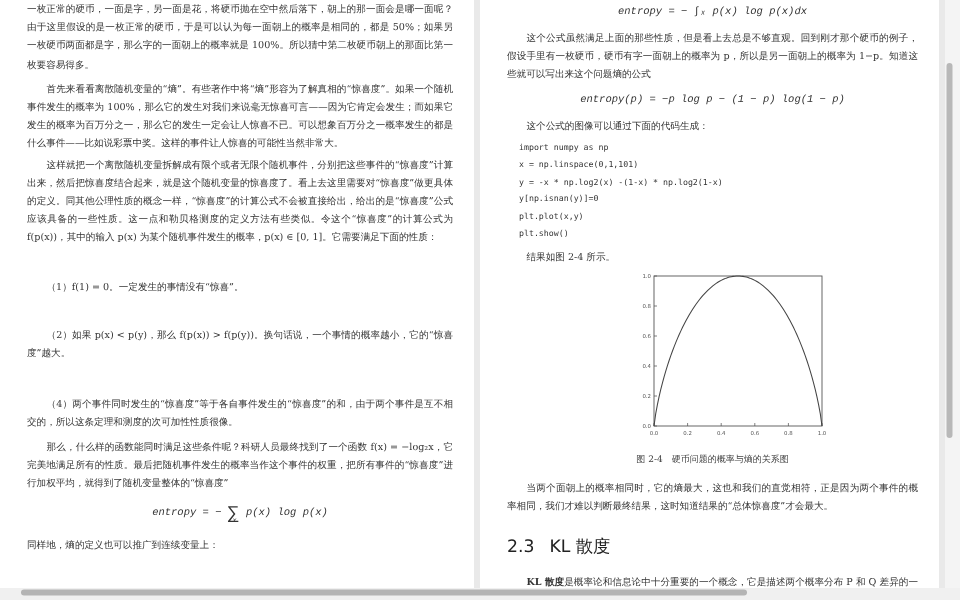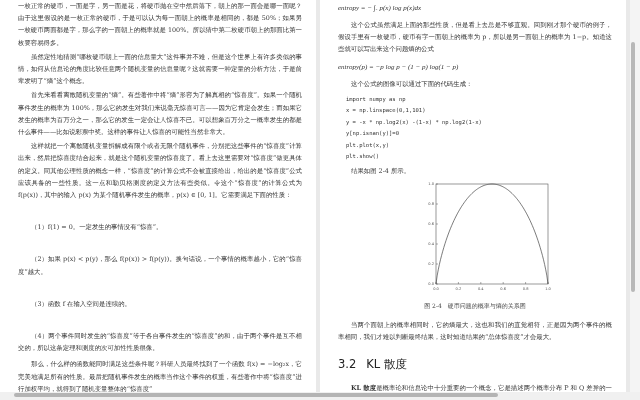--- a/index.html
+++ b/index.html
@@ -18,22 +18,22 @@
     .page.left { left: 0; width: 316px; height: 392px; padding: 0 14px 13px 18px; }
     .page.right { left: 320px; width: 306px; height: 392px; padding: 0 14px 0 18px; }
     p.txt {
       margin: 0; font-size: 6.4px; line-height: 12.2px; text-align: justify;
       color: #333;
     }
     p.ind { text-indent: 13px; }
     p.item { text-indent: 13px; margin-top: 18px; }
     .spacer { height: 2px; }
     .formula {
-      text-align: left; font-size: 7px; font-style: italic; color: #333;
-      margin: 7px 0 7px 0; font-family: Liberation Serif, serif;
+      text-align: center; font-size: 7px; font-style: italic; color: #333;
+      margin: 7px 0 7px 0; font-family: Liberation Mono, monospace;
     }
     .formula .sum { font-style: normal; font-size: 12px; vertical-align: -2px; }
     .formula .sub { font-size: 4.5px; vertical-align: -5px; margin-left: -4px; margin-right: 2px; }
     .code {
       font-family: "DejaVu Sans Mono", monospace; font-size: 5.5px; line-height: 11.5px;
       color: #333; margin: 4px 0 2px 8px; white-space: pre;
     }
     .chart-wrap { position: relative; margin: 3px 0 0 0; height: 118px; }
     .chart-svg { position: absolute; left: 84px; top: 0; }
     .caption { text-align: center; font-size: 6px; color: #444; margin: 4px 0 8px 0; }
@@ -58,36 +58,34 @@
     }
   </style>
 </head>
 <body>
 
 <div class="viewer">
 
   <div class="page left">
     <p class="txt">一枚正常的硬币，一面是字，另一面是花，将硬币抛在空中然后落下，朝上的那一面会是哪一面呢？由于这里假设的是一枚正常的硬币，于是可以认为每一面朝上的概率是相同的，都是 50%；如果另一枚硬币两面都是字，那么字的一面朝上的概率就是 100%。所以猜中第二枚硬币朝上的那面比第一枚要容易得多。</p>
     <div class="spacer"></div>
-    <p class="txt ind">虽然定性地猜测“哪枚硬币朝上一面的信息量大”这件事并不难，但是这个世界上有许多类似的事情，如何从信息论的角度比较任意两个随机变量的信息量呢？这就需要一种定量的分析方法，于是前辈发明了“熵”这个概念。</p>
     <div class="spacer"></div>
     <p class="txt ind">首先来看看离散随机变量的“熵”。有些著作中将“熵”形容为了解真相的“惊喜度”。如果一个随机事件发生的概率为 100%，那么它的发生对我们来说毫无惊喜可言——因为它肯定会发生；而如果它发生的概率为百万分之一，那么它的发生一定会让人惊喜不已。可以想象百万分之一概率发生的都是什么事件——比如说彩票中奖。这样的事件让人惊喜的可能性当然非常大。</p>
     <div class="spacer"></div>
     <p class="txt ind">这样就把一个离散随机变量拆解成有限个或者无限个随机事件，分别把这些事件的“惊喜度”计算出来，然后把惊喜度结合起来，就是这个随机变量的惊喜度了。看上去这里需要对“惊喜度”做更具体的定义。同其他公理性质的概念一样，“惊喜度”的计算公式不会被直接给出，给出的是“惊喜度”公式应该具备的一些性质。这一点和勒贝格测度的定义方法有些类似。令这个“惊喜度”的计算公式为 f(p(x))，其中的输入 p(x) 为某个随机事件发生的概率，p(x) ∈ [0, 1]。它需要满足下面的性质：</p>
     <div class="spacer"></div>
     <p class="txt item">（1）f(1) = 0。一定发生的事情没有“惊喜”。</p>
     <div class="spacer"></div>
     <p class="txt item">（2）如果 p(x) &lt; p(y)，那么 f(p(x)) &gt; f(p(y))。换句话说，一个事情的概率越小，它的“惊喜度”越大。</p>
     <div class="spacer"></div>
-    <p class="txt item">（3）函数 f 在输入空间是连续的。</p>
     <div class="spacer"></div>
     <p class="txt item">（4）两个事件同时发生的“惊喜度”等于各自事件发生的“惊喜度”的和，由于两个事件是互不相交的，所以这条定理和测度的次可加性性质很像。</p>
     <div class="spacer"></div>
     <div class="spacer"></div>
-    <p class="txt ind">那么，什么样的函数能同时满足这些条件呢？科研人员最终找到了一个函数 f(x) = −log₂x，它完美地满足所有的性质。最后把随机事件发生的概率当作这个事件的权重，有些著作中将“惊喜度”进行加权平均，就得到了随机变量整体的“惊喜度”</p>
+    <p class="txt ind">那么，什么样的函数能同时满足这些条件呢？科研人员最终找到了一个函数 f(x) = −log₂x，它完美地满足所有的性质。最后把随机事件发生的概率当作这个事件的权重，把所有事件的“惊喜度”进行加权平均，就得到了随机变量整体的“惊喜度”</p>
     <div class="formula">
       <span>entropy = −</span>
       <span class="sum">∑</span><span class="sub">x</span>
       <span>p(x) log p(x)</span>
     </div>
     <p class="txt">同样地，熵的定义也可以推广到连续变量上：</p>
   </div>
 
   <div class="page right">
     <div class="formula" style="margin-top:4px">entropy = − ∫ₓ p(x) log p(x)dx</div>
@@ -127,21 +125,21 @@
             <text x="12" y="5.2" font-size="3.6" text-anchor="end" fill="#555" font-family="DejaVu Sans, sans-serif">1.0</text>
             <polyline points="14.00,104.00 15.12,95.92 16.24,89.86 17.36,84.56 18.48,79.77 19.60,75.36 20.72,71.26 21.84,67.41 22.96,63.78 24.08,60.35 25.20,57.10 26.32,54.01 27.44,51.06 28.56,48.26 29.68,45.58 30.80,43.02 31.92,40.57 33.04,38.23 34.16,35.99 35.28,33.85 36.40,31.81 37.52,29.85 38.64,27.98 39.76,26.20 40.88,24.50 42.00,22.87 43.12,21.33 44.24,19.85 45.36,18.45 46.48,17.13 47.60,15.87 48.72,14.68 49.84,13.56 50.96,12.51 52.08,11.52 53.20,10.59 54.32,9.73 55.44,8.93 56.56,8.20 57.68,7.52 58.80,6.90 59.92,6.35 61.04,5.85 62.16,5.42 63.28,5.04 64.40,4.72 65.52,4.46 66.64,4.26 67.76,4.12 68.88,4.03 70.00,4.00 71.12,4.03 72.24,4.12 73.36,4.26 74.48,4.46 75.60,4.72 76.72,5.04 77.84,5.42 78.96,5.85 80.08,6.35 81.20,6.90 82.32,7.52 83.44,8.20 84.56,8.93 85.68,9.73 86.80,10.59 87.92,11.52 89.04,12.51 90.16,13.56 91.28,14.68 92.40,15.87 93.52,17.13 94.64,18.45 95.76,19.85 96.88,21.33 98.00,22.87 99.12,24.50 100.24,26.20 101.36,27.98 102.48,29.85 103.60,31.81 104.72,33.85 105.84,35.99 106.96,38.23 108.08,40.57 109.20,43.02 110.32,45.58 111.44,48.26 112.56,51.06 113.68,54.01 114.80,57.10 115.92,60.35 117.04,63.78 118.16,67.41 119.28,71.26 120.40,75.36 121.52,79.77 122.64,84.56 123.76,89.86 124.88,95.92 126.00,104.00" fill="none" stroke="#444" stroke-width="0.7"></polyline>
           </g>
       </svg>
     </div>
     <div class="caption">图 2-4　硬币问题的概率与熵的关系图</div>
 
     <p class="txt ind">当两个面朝上的概率相同时，它的熵最大，这也和我们的直觉相符，正是因为两个事件的概率相同，我们才难以判断最终结果，这时知道结果的“总体惊喜度”才会最大。</p>
 
     <h2 class="sec">
-      <span class="num">3.2</span><span>KL 散度</span>
+      <span class="num">2.3</span><span>KL 散度</span>
     </h2>
     <p class="txt ind"><b>KL 散度</b><span>是概率论和信息论中十分重要的一个概念，它是描述两个概率分布 P 和 Q 差异的一种方法。</span></p>
   </div>
 
   <div class="vscroll"></div>
   <div class="vthumb"></div>
   <div class="hscroll"></div>
   <div class="hthumb"></div>
 </div>
 

